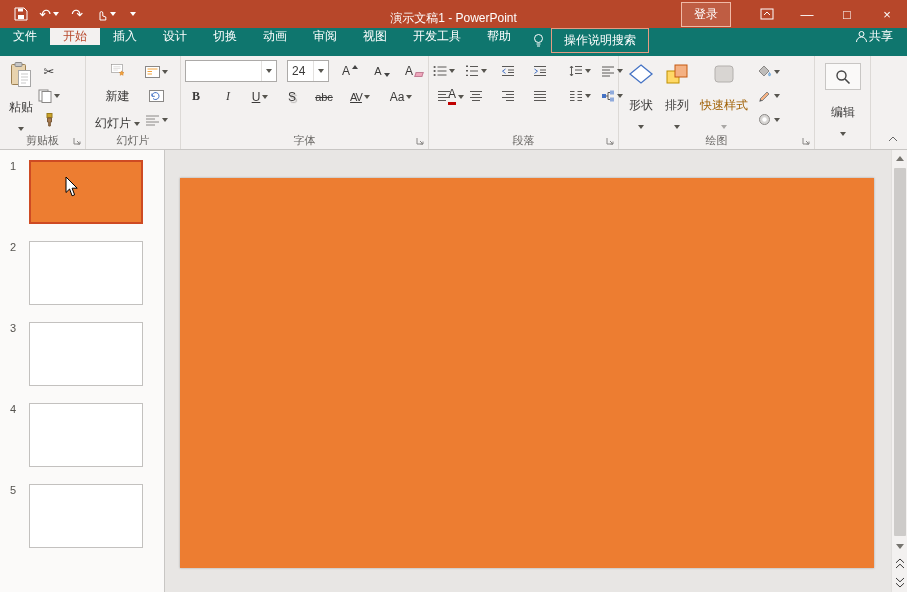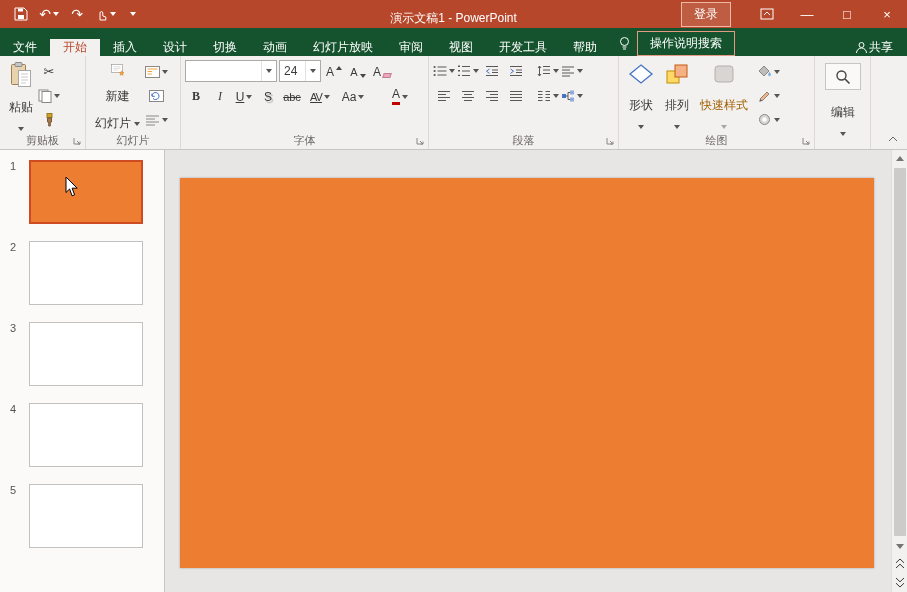--- a/index.html
+++ b/index.html
@@ -13,41 +13,41 @@
   .qat{display:flex;align-items:center;gap:2px;padding-left:8px;z-index:2}
   .qbtn{width:26px;height:26px;display:flex;align-items:center;justify-content:center;gap:2px;color:#fff;font-size:14px;line-height:1}
   .wtitle{position:absolute;left:0;right:0;top:4px;height:28px;display:flex;align-items:center;justify-content:center;font-size:12px;z-index:1}
   .tb-right{margin-left:auto;display:flex;align-items:center;height:28px;z-index:2}
   .signin{background:rgba(255,255,255,.12);border:1px solid #F0B9A6;color:#fff;font-size:12px;padding:3px 12px;margin-right:16px}
   .winbtn{width:40px;height:28px;display:flex;align-items:center;justify-content:center;color:#fff;font-size:13px}
   .caret{display:inline-block;width:0;height:0;border-left:3.5px solid transparent;border-right:3.5px solid transparent;border-top:4px solid #57554F}
   .caret.w{border-top-color:#fff;border-left-width:3px;border-right-width:3px}
 
   
-  .tabrow{height:28px;background:#14532d;display:flex;align-items:flex-end;color:#fff}
+  .tabrow{height:28px;background:#0f766e;display:flex;align-items:flex-start;color:#fff}
   .tab{padding:0 13px;display:flex;align-items:center;font-size:12px;white-space:nowrap}
   .tab.active{background:#F3F1F0;color:#B7472A}
   .tellme{display:flex;align-items:center;gap:6px;margin-left:8px}
   .tellme-box{border:1px solid #E59B83;padding:3px 12px;color:#fff;font-size:12px;white-space:nowrap}
   .share{margin-left:auto;display:flex;align-items:center;gap:1px;padding:0 14px;font-size:12px}
 
   
   .ribbon{height:94px;background:#F3F1F0;display:flex;position:relative;border-bottom:1px solid #C8C6C4}
   .group{position:relative;border-right:1px solid #DCD9D6;padding:4px 3px 16px 4px;display:flex}
   .glabel{position:absolute;bottom:1px;left:0;right:0;text-align:center;font-size:11px;color:#696764}
   .launcher{position:absolute;right:2px;bottom:2px;width:13px;height:13px;display:flex;align-items:center;justify-content:center}
   .bigbtn{display:flex;flex-direction:column;align-items:center;justify-content:flex-start;padding:2px 5px;gap:12px;font-size:12px;line-height:1.25;text-align:center}
   .bigbtn.disabled{color:#a16207}
   .minicol{display:flex;flex-direction:column;gap:3px;padding-top:1px}
   .mini{display:flex;align-items:center;justify-content:center;gap:2px;height:21px;min-width:22px;font-size:12px}
   .icon-glyph{font-size:13px;line-height:1}
 
   
   .g-font .fcol{display:flex;flex-direction:column;gap:4px}
-  .frow{display:flex;align-items:flex-end;gap:2px}
+  .frow{display:flex;align-items:flex-start;gap:10px}
   .combo{height:22px;background:#fff;border:1px solid #ACAAA8;display:flex;align-items:stretch}
   .combo .val{flex:1;display:flex;align-items:center;padding:0 4px;font-size:12px}
   .combo .dd{width:15px;display:flex;align-items:center;justify-content:center;border-left:1px solid #E3E1DF}
   .fname{width:92px}.fsize{width:42px}
   .fmt{width:22px}
   .fmt .b{font-family:"Liberation Serif",serif;font-weight:bold}
   .fmt .i{font-family:"Liberation Serif",serif;font-style:italic}
   .fmt .u{text-decoration:underline}
   .fmt .s{text-shadow:1.5px 1.5px 1px #B5B3B1}
   .fmt .strike{text-decoration:line-through;font-size:11px}
@@ -127,21 +127,20 @@
     </div>
   </div>
 
   <div class="tabrow">
     <div class="tab">文件</div>
     <div class="tab active">开始</div>
     <div class="tab">插入</div>
     <div class="tab">设计</div>
     <div class="tab">切换</div>
     <div class="tab">动画</div>
-    <div class="tab">幻灯片放映</div>
     <div class="tab">审阅</div>
     <div class="tab">视图</div>
     <div class="tab">开发工具</div>
     <div class="tab">帮助</div>
 
     <div class="tellme">
       <svg width="13" height="15" viewBox="0 0 13 15">
           <circle cx="6.5" cy="5.5" r="4" fill="none" stroke="#fff"></circle>
           <path d="M4.5 11h4M5 13h3" stroke="#fff" fill="none"></path>
         </svg>

